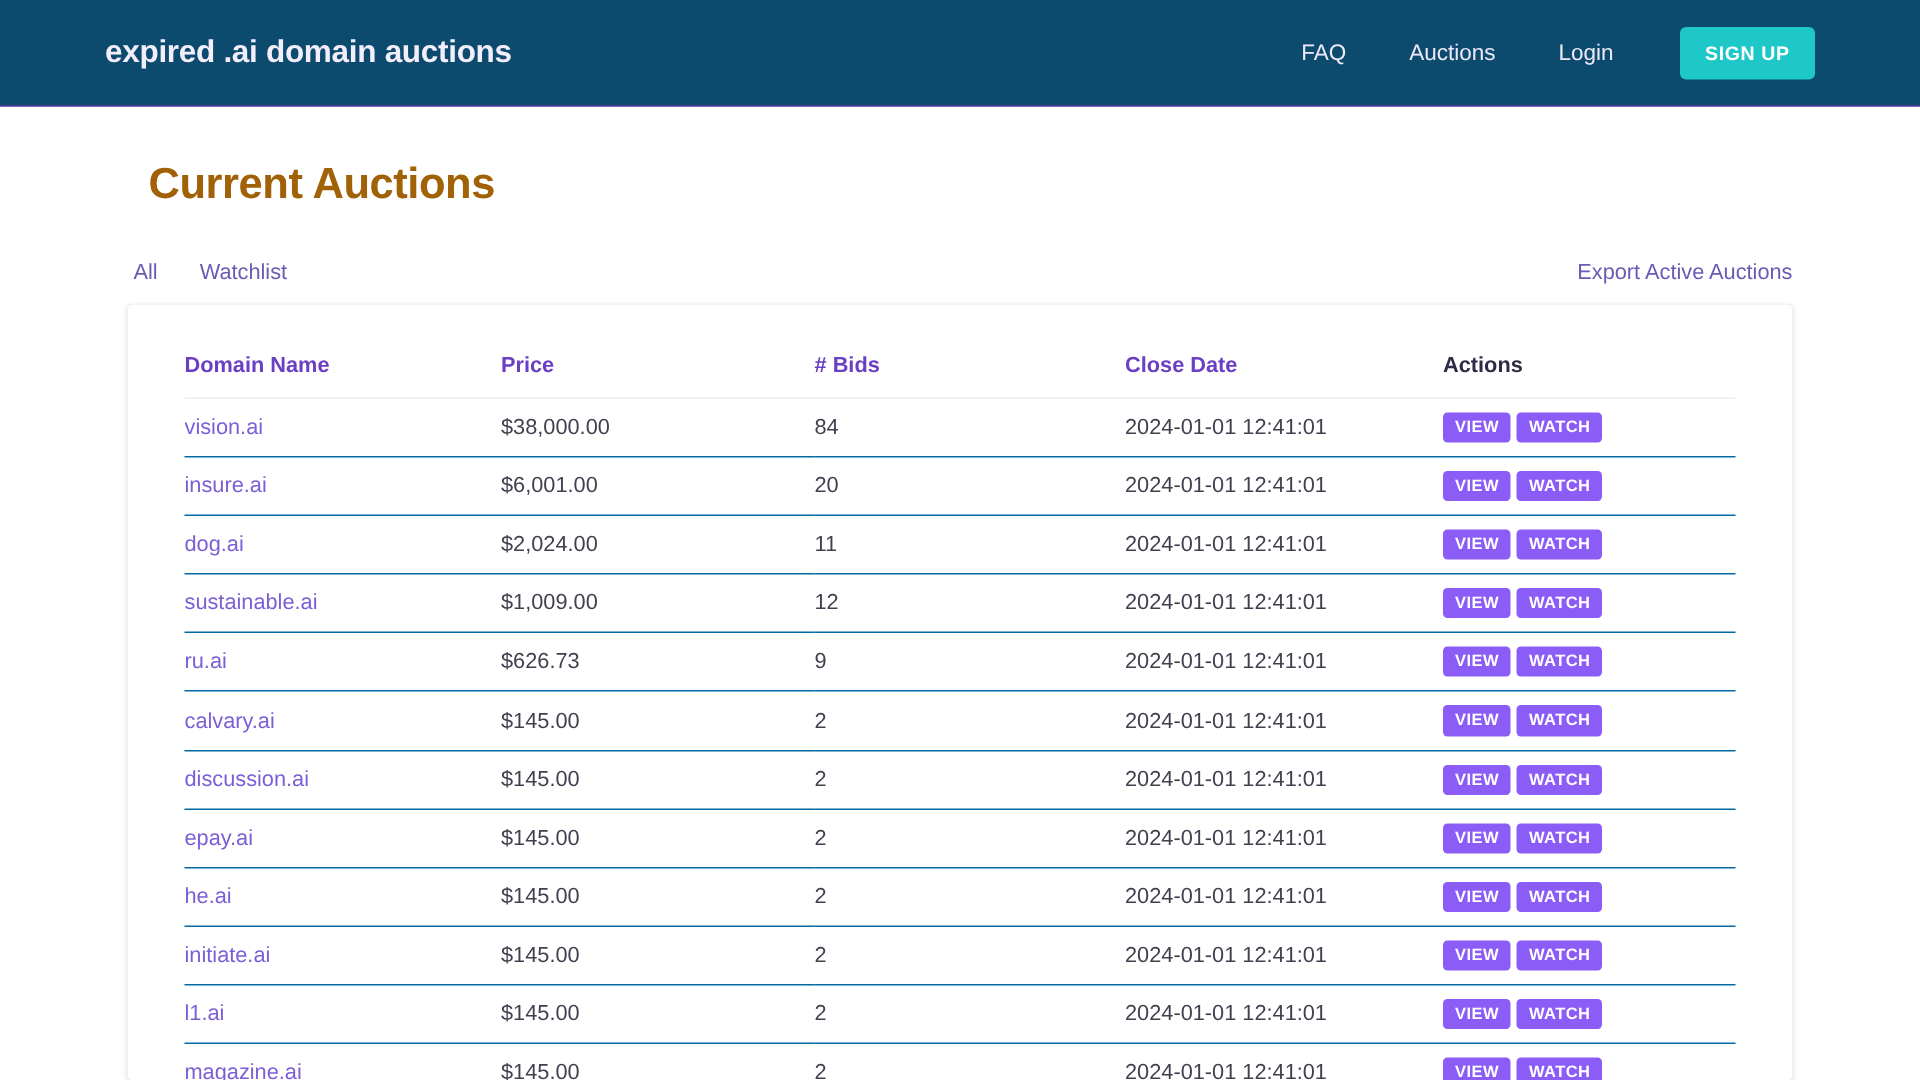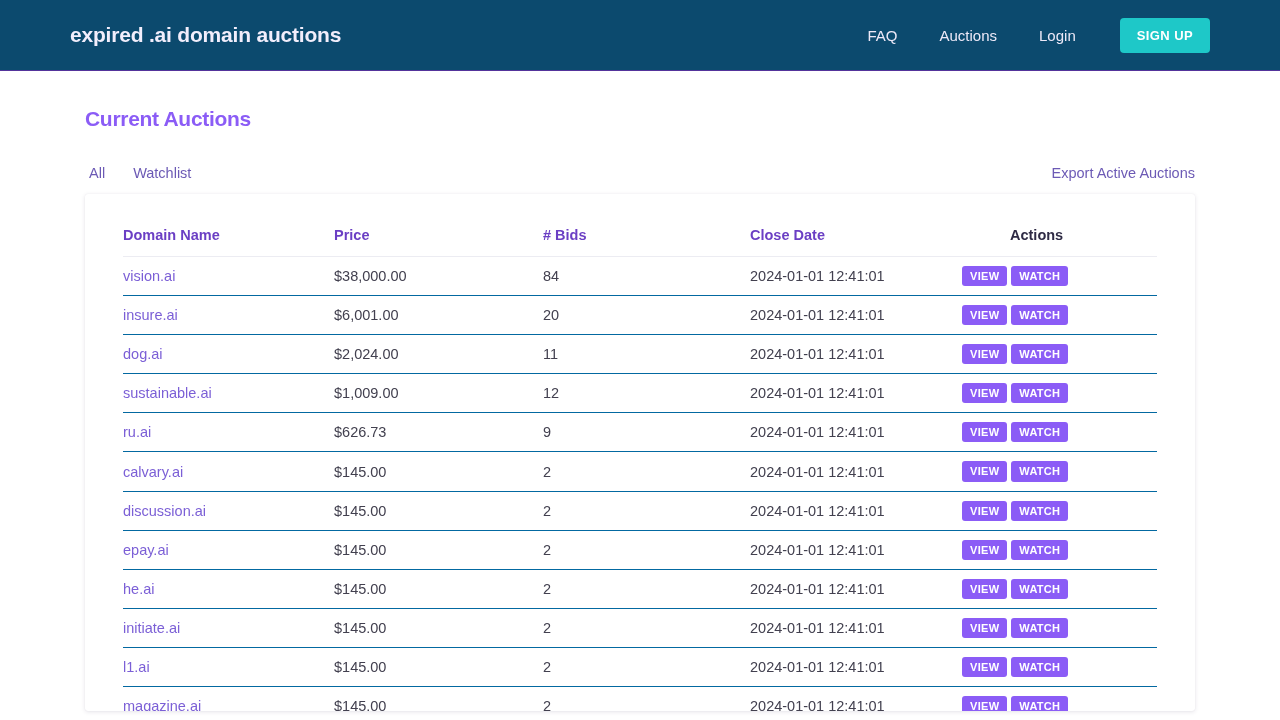--- a/index.html
+++ b/index.html
@@ -53,25 +53,25 @@
     margin-left: 23px;
     cursor: pointer;
     font-family: "Liberation Sans", sans-serif;
   }
 
   
   .page {
     padding: 0 70px;
   }
   .page-title {
-    color: #8b5cf6;
-    font-size: 21px;
+    color: #a16207;
+    font-size: 29px;
     font-weight: bold;
     letter-spacing: -0.3px;
-    margin: 36px 0 0 15px;
+    margin: 36px 0 0 29px;
   }
 
   .toolbar {
     display: flex;
     align-items: center;
     margin: 30px 0 0 15px;
     padding-right: 15px;
   }
   .tabs { display: flex; gap: 0; }
   .tab {
@@ -113,21 +113,21 @@
     text-align: left;
     padding: 33px 0 13px 0;
     font-size: 14.5px;
     font-weight: bold;
     border-bottom: 1px solid #ececf2;
   }
   th .th-link {
     color: #6b3fc4;
     text-decoration: none;
   }
-  th .th-plain { color: #2f2b45; margin-left: 48px; }
+  th .th-plain { color: #2f2b45; }
 
   tbody td {
     padding: 9px 0;
     font-size: 14.5px;
     color: #42404f;
     border-bottom: 1px solid #0369a1;
     height: 29.5px;
     white-space: nowrap;
   }
   td .domain-link {

